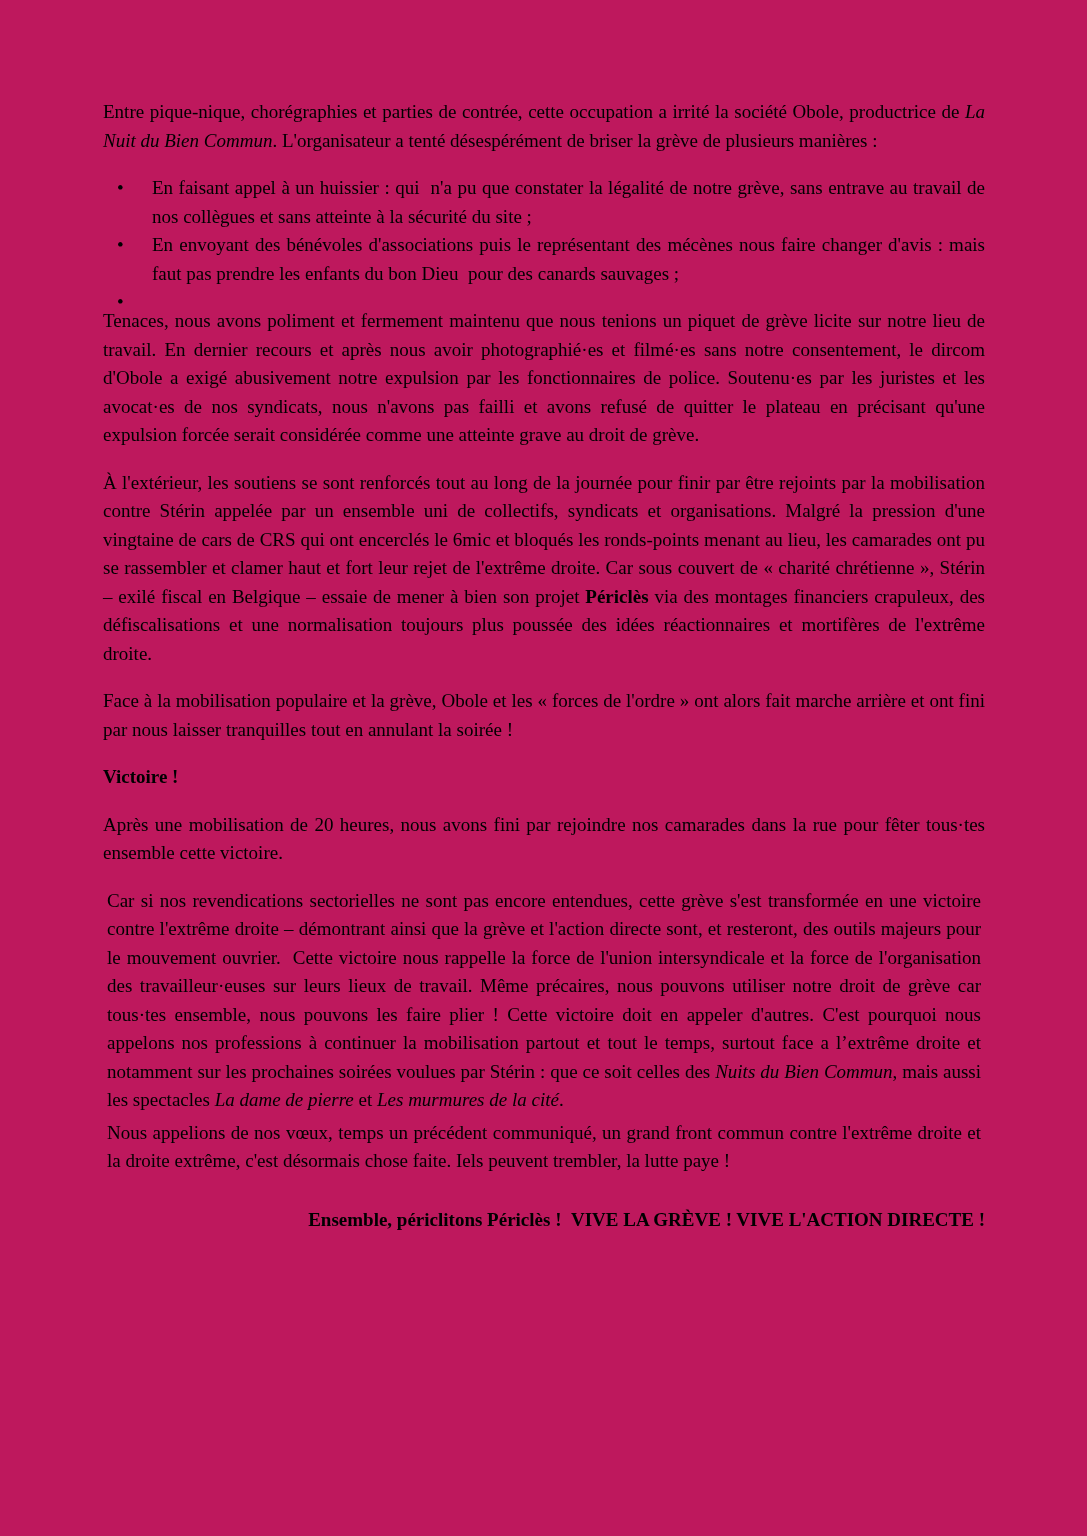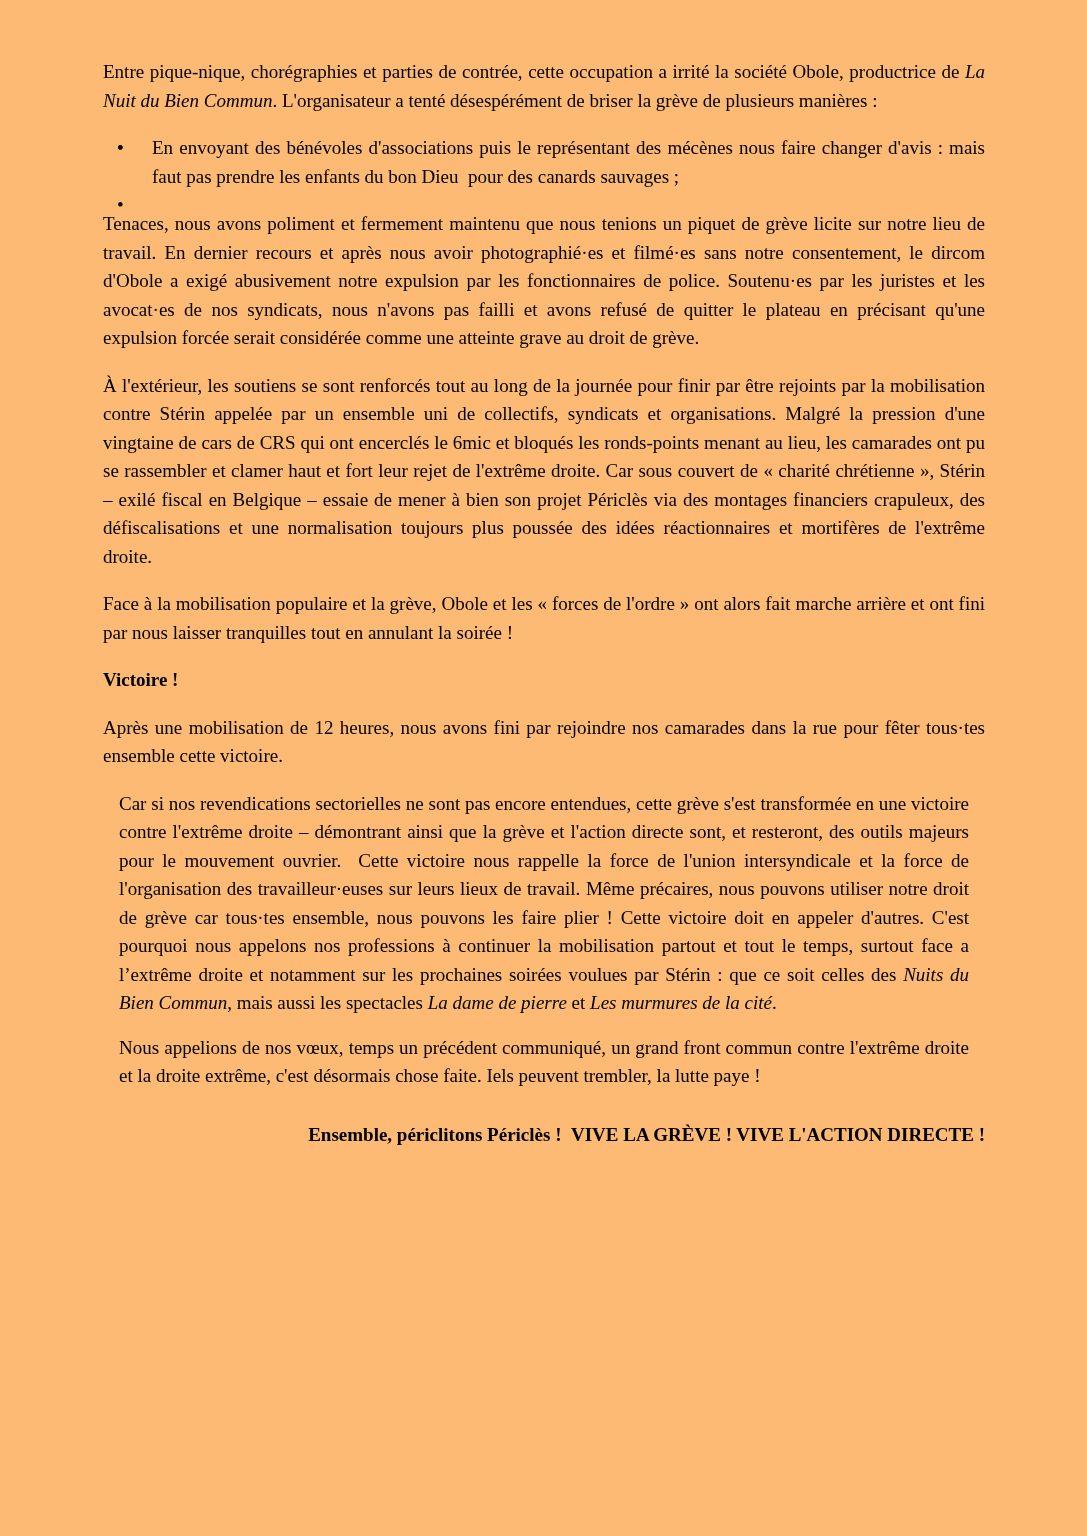--- a/index.html
+++ b/index.html
@@ -5,34 +5,34 @@
   html, body {
     margin: 0;
     padding: 0;
     background: #ffffff;
   }
   .page {
     position: relative;
     width: 1087px;
     height: 1536px;
     box-sizing: border-box;
-    background: #fdba74;
-    padding: 58px 102px 40px 103px;
+    background: #be185d;
+    padding: 98px 102px 40px 103px;
     font-family: "Liberation Serif", "DejaVu Serif", serif;
     font-size: 19px;
     line-height: 28.5px;
     color: #000000;
     text-align: justify;
     overflow: hidden;
   }
   .para {
     margin: 0 0 19px 0;
   }
   .para.no-gap {
-    margin: 16px;
+    margin: 4px;
   }
   .bullet-list {
     list-style: none;
     margin: 0 0 19px 0;
     padding: 0;
   }
   .bullet-item {
     position: relative;
     padding-left: 49px;
   }
@@ -45,44 +45,44 @@
     font-weight: bold;
     margin: 16px 0 19px 0;
     text-align: left;
   }
   .finale {
     margin: 30px 0 0 0;
     font-weight: bold;
     text-align: right;
   }
   em { font-style: italic; }
-  b  { font-weight: normal; }
+  b  { font-weight: bold; }
 </style>
 </head>
 <body>
 
 <div class="page">
 
   <p class="para"><span>Entre pique-nique, chorégraphies et parties de contrée, cette occupation a irrité la société Obole, productrice de </span><em>La Nuit du Bien Commun</em><span>. L'organisateur a tenté désespérément de briser la grève de plusieurs manières :</span></p>
 
   <ul class="bullet-list">
-    <li class="bullet-item"><span class="bullet-marker">•</span></li>
+    <li class="bullet-item"><span class="bullet-marker">•</span><span>En faisant appel à un huissier : qui &nbsp;n'a pu que constater la légalité de notre grève, sans entrave au travail de nos collègues et sans atteinte à la sécurité du site ;</span></li>
     <li class="bullet-item"><span class="bullet-marker">•</span><span>En envoyant des bénévoles d'associations puis le représentant des mécènes nous faire changer d'avis : mais faut pas prendre les enfants du bon Dieu &nbsp;pour des canards sauvages ;</span></li>
     <li class="bullet-item"><span class="bullet-marker">•</span></li>
   </ul>
 
   <p class="para">Tenaces, nous avons poliment et fermement maintenu que nous tenions un piquet de grève licite sur notre lieu de travail. En dernier recours et après nous avoir photographié·es et filmé·es sans notre consentement, le dircom d'Obole a exigé abusivement notre expulsion par les fonctionnaires de police. Soutenu·es par les juristes et les avocat·es de nos syndicats, nous n'avons pas failli et avons refusé de quitter le plateau en précisant qu'une expulsion forcée serait considérée comme une atteinte grave au droit de grève.</p>
 
   <p class="para"><span>À l'extérieur, les soutiens se sont renforcés tout au long de la journée pour finir par être rejoints par la mobilisation contre Stérin appelée par un ensemble uni de collectifs, syndicats et organisations. Malgré la pression d'une vingtaine de cars de CRS qui ont encerclés le 6mic et bloqués les ronds-points menant au lieu, les camarades ont pu se rassembler et clamer haut et fort leur rejet de l'extrême droite. Car sous couvert de «&nbsp;charité chrétienne&nbsp;», Stérin – exilé fiscal en Belgique – essaie de mener à bien son projet </span><b>Périclès</b><span> via des montages financiers crapuleux, des défiscalisations et une normalisation toujours plus poussée des idées réactionnaires et mortifères de l'extrême droite.</span></p>
 
   <p class="para">Face à la mobilisation populaire et la grève, Obole et les «&nbsp;forces de l'ordre&nbsp;» ont alors fait marche arrière et ont fini par nous laisser tranquilles tout en annulant la soirée !</p>
 
   <p class="heading">Victoire !</p>
 
-  <p class="para">Après une mobilisation de 12 heures, nous avons fini par rejoindre nos camarades dans la rue pour fêter tous·tes ensemble cette victoire.</p>
+  <p class="para">Après une mobilisation de 20 heures, nous avons fini par rejoindre nos camarades dans la rue pour fêter tous·tes ensemble cette victoire.</p>
 
   <p class="para no-gap"><span>Car si nos revendications sectorielles ne sont pas encore entendues, cette grève s'est transformée en une victoire contre l'extrême droite – démontrant ainsi que la grève et l'action directe sont, et resteront, des outils majeurs pour le mouvement ouvrier. &nbsp;Cette victoire nous rappelle la force de l'union intersyndicale et la force de l'organisation des travailleur·euses sur leurs lieux de travail. Même précaires, nous pouvons utiliser notre droit de grève car tous·tes ensemble, nous pouvons les faire plier ! Cette victoire doit en appeler d'autres. C'est pourquoi nous appelons nos professions à continuer la mobilisation partout et tout le temps, surtout face a l’extrême droite et notamment sur les prochaines soirées voulues par Stérin : que ce soit celles des </span><em>Nuits du Bien Commun</em><span>, mais aussi les spectacles </span><em>La dame de pierre</em><span> et </span><em>Les murmures de la cité</em><span>.</span></p>
 
   <p class="para no-gap">Nous appelions de nos vœux, temps un précédent communiqué, un grand front commun contre l'extrême droite et la droite extrême, c'est désormais chose faite. Iels peuvent trembler, la lutte paye !</p>
 
   <p class="finale">Ensemble, périclitons Périclès ! &nbsp;VIVE LA GRÈVE ! VIVE L'ACTION DIRECTE !</p>
 
 </div>
 
 </body></html>

